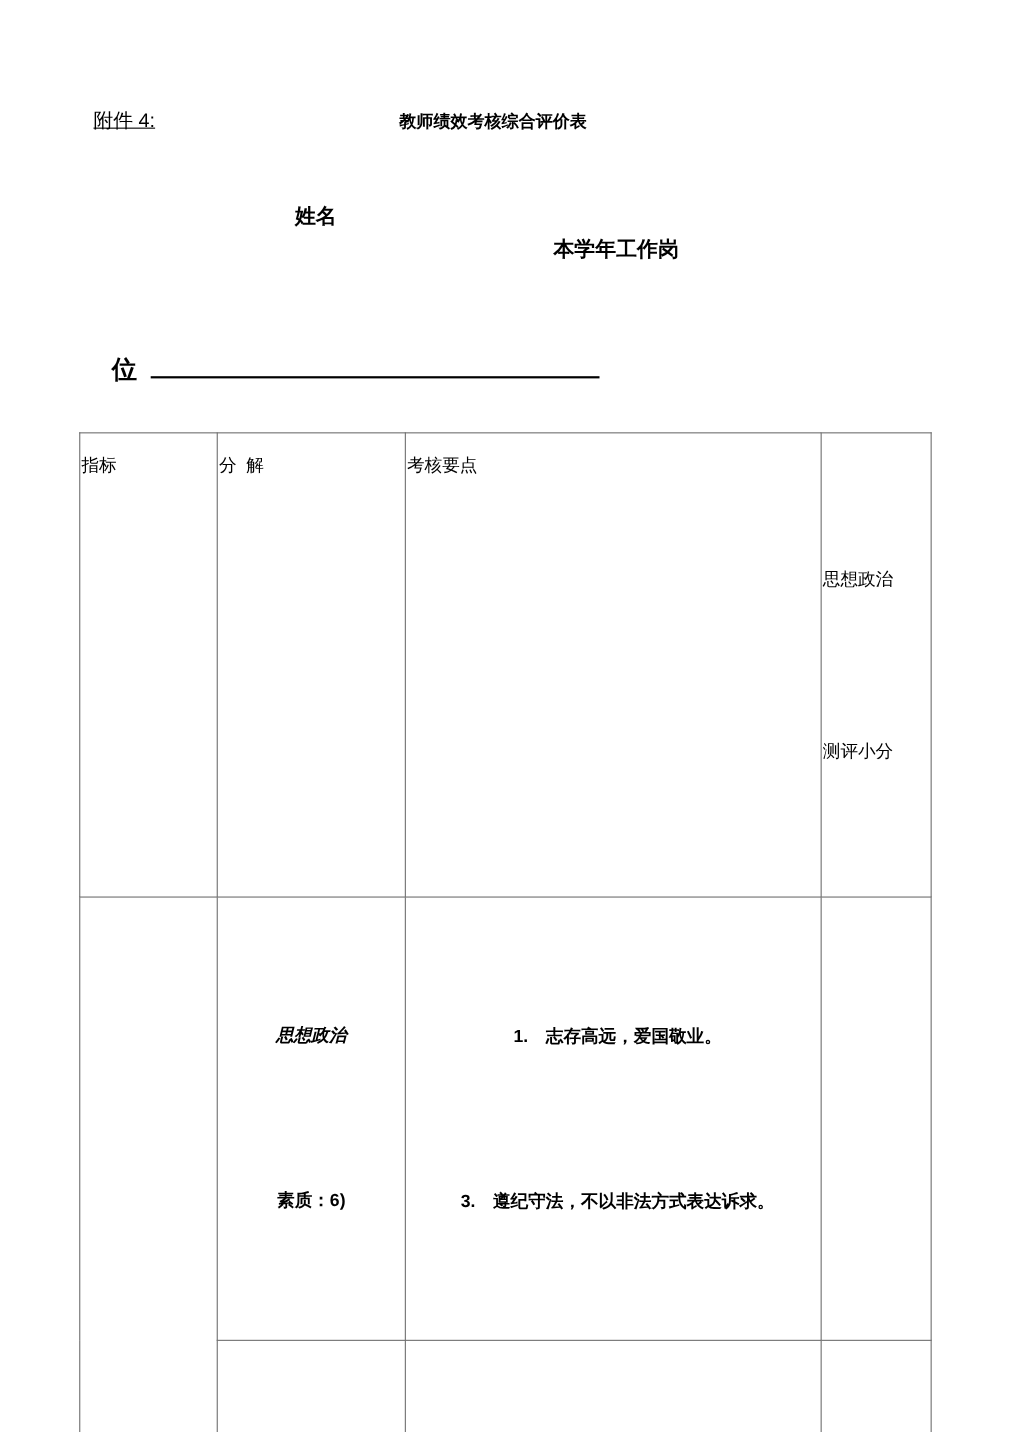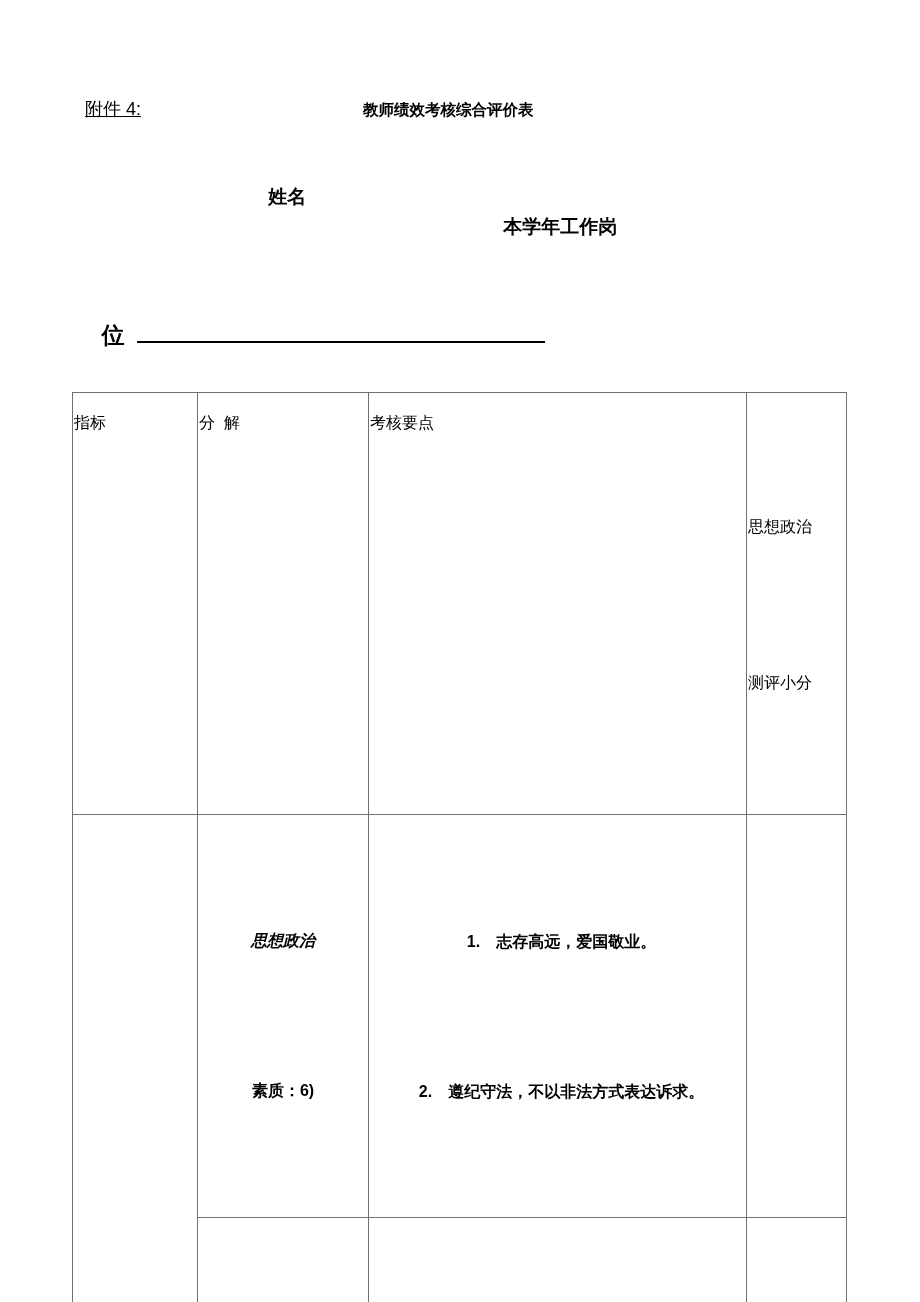--- a/index.html
+++ b/index.html
@@ -140,21 +140,21 @@
       <td class="indicator-cell" rowspan="3">
         
         
       </td>
       <td class="cat-cell cat-center">
         <div class="italic">思想政治</div>
         <div>素质：6)</div>
       </td>
       <td class="points-cell">
         <div>1.　志存高远，爱国敬业。</div>
-        <div>2.　遵纪守法，不以非法方式表达诉求。</div>
+        <div>3.　遵纪守法，不以非法方式表达诉求。</div>
       </td>
       <td class="score-cell"></td>
     </tr>
 
     <tr class="row-2">
       <td class="cat-cell cat-left">
         
       </td>
       <td class="points-cell">
         

